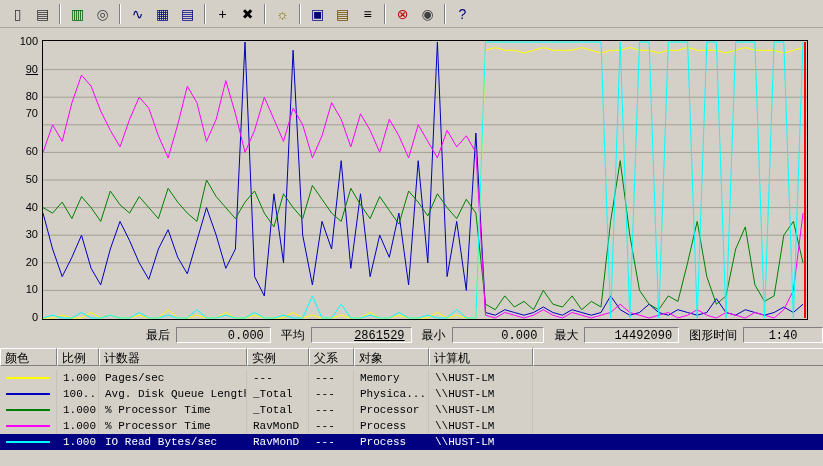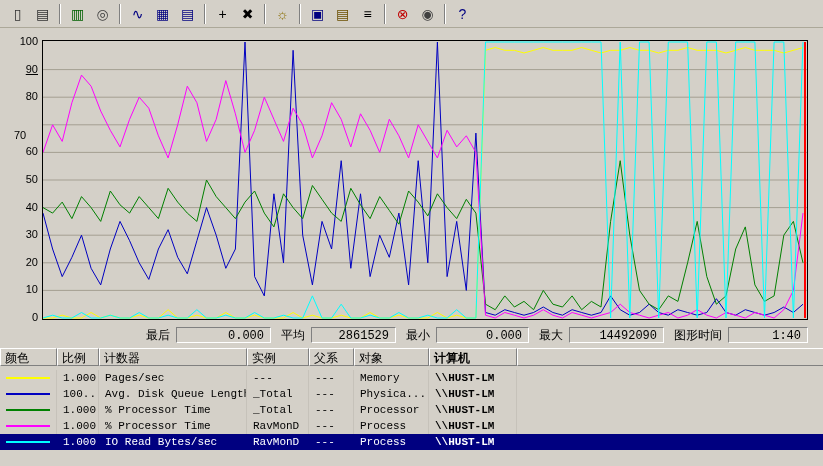--- a/index.html
+++ b/index.html
@@ -40,22 +40,22 @@
   .stats { position:absolute; left:0; top:298px; width:823px; height:18px;
     display:flex; align-items:center; }
   .stat-label { margin-left:10px; margin-right:6px; white-space:nowrap; }
   .sl0 { margin-left:146px; }
   .stat-value {
     height:16px; line-height:14px; padding:1px 6px; text-align:right;
     font-family:"Liberation Mono", monospace; font-size:12px;
     background:#d4d0c8; border:1px solid;
     border-color:#808080 #ffffff #ffffff #808080;
   }
-  .sv0 { width:95px; } .sv1 { width:85px; } .sv2 { width:93px; }
-  .sv3 { width:95px; } .sv4 { width:80px; }
+  .sv0 { width:95px; } .sv1 { width:101px;text-decoration:underline; } .sv2 { width:93px; }
+  .sv3 { width:95px; } .sv4 { width:80px;text-align:center; }
 
   
   .legend { position:absolute; top:348px; left:0; width:823px; }
   .lg-header { display:flex; height:18px; }
   .lg-hcell {
     background:#d4d0c8; padding:1px 4px; white-space:nowrap; overflow:hidden;
     border-top:1px solid #fff; border-left:1px solid #fff;
     border-right:1px solid #808080; border-bottom:1px solid #808080;
   }
   .lg-body { margin-top:4px; }
@@ -65,21 +65,21 @@
     white-space:nowrap; overflow:hidden; border-right:1px solid #c6c2ba; }
   .lg-row.selected { background:#000080; color:#fff; }
   .lg-row.selected .lg-cell { border-right-color:transparent; }
   .swatch { height:2px; width:44px; margin-top:7px; }
   .col-color   { width:57px; }
   .col-scale   { width:42px; }
   .col-counter { width:148px; }
   .col-inst    { width:62px; }
   .col-parent  { width:45px; }
   .col-object  { width:75px; }
-  .col-comp    { width:88px;font-weight:bold; }
+  .col-comp    { width:104px; }
   .col-fill    { flex:1; border-right:none; }
 </style>
 </head>
 <body>
 
 <div class="window">
 
   <div class="toolbar">
       <button class="tb-btn">
         <span class="glyph" style="color: rgb(48, 48, 48);">▯</span>
@@ -140,21 +140,21 @@
 
   <div class="chart-region">
     <div class="y-axis">
         <div class="ylabel" style="top: 283px;">0</div>
         <div class="ylabel" style="top: 255.4px;">10</div>
         <div class="ylabel" style="top: 227.8px;">20</div>
         <div class="ylabel" style="top: 200.2px;">30</div>
         <div class="ylabel" style="top: 172.6px;">40</div>
         <div class="ylabel" style="top: 145px;">50</div>
         <div class="ylabel" style="top: 117.4px;">60</div>
-        <div class="ylabel" style="top: 101px; text-align: center;">70</div>
+        <div class="ylabel" style="top: 79px;">70</div>
         <div class="ylabel" style="top: 62.2px;">80</div>
         <div class="ylabel" style="top: 34.6px; text-decoration: underline;">90</div>
         <div class="ylabel" style="top: 7px;">100</div>
       </div>
     <div class="plot">
         <svg viewBox="0 0 764 278" preserveAspectRatio="none">
           <g>
             <line x1="0" x2="764" y1="249.4" y2="249.4" stroke="#a49f92" stroke-width="1"></line>
             <line x1="0" x2="764" y1="221.8" y2="221.8" stroke="#a49f92" stroke-width="1"></line>
             <line x1="0" x2="764" y1="194.2" y2="194.2" stroke="#a49f92" stroke-width="1"></line>

